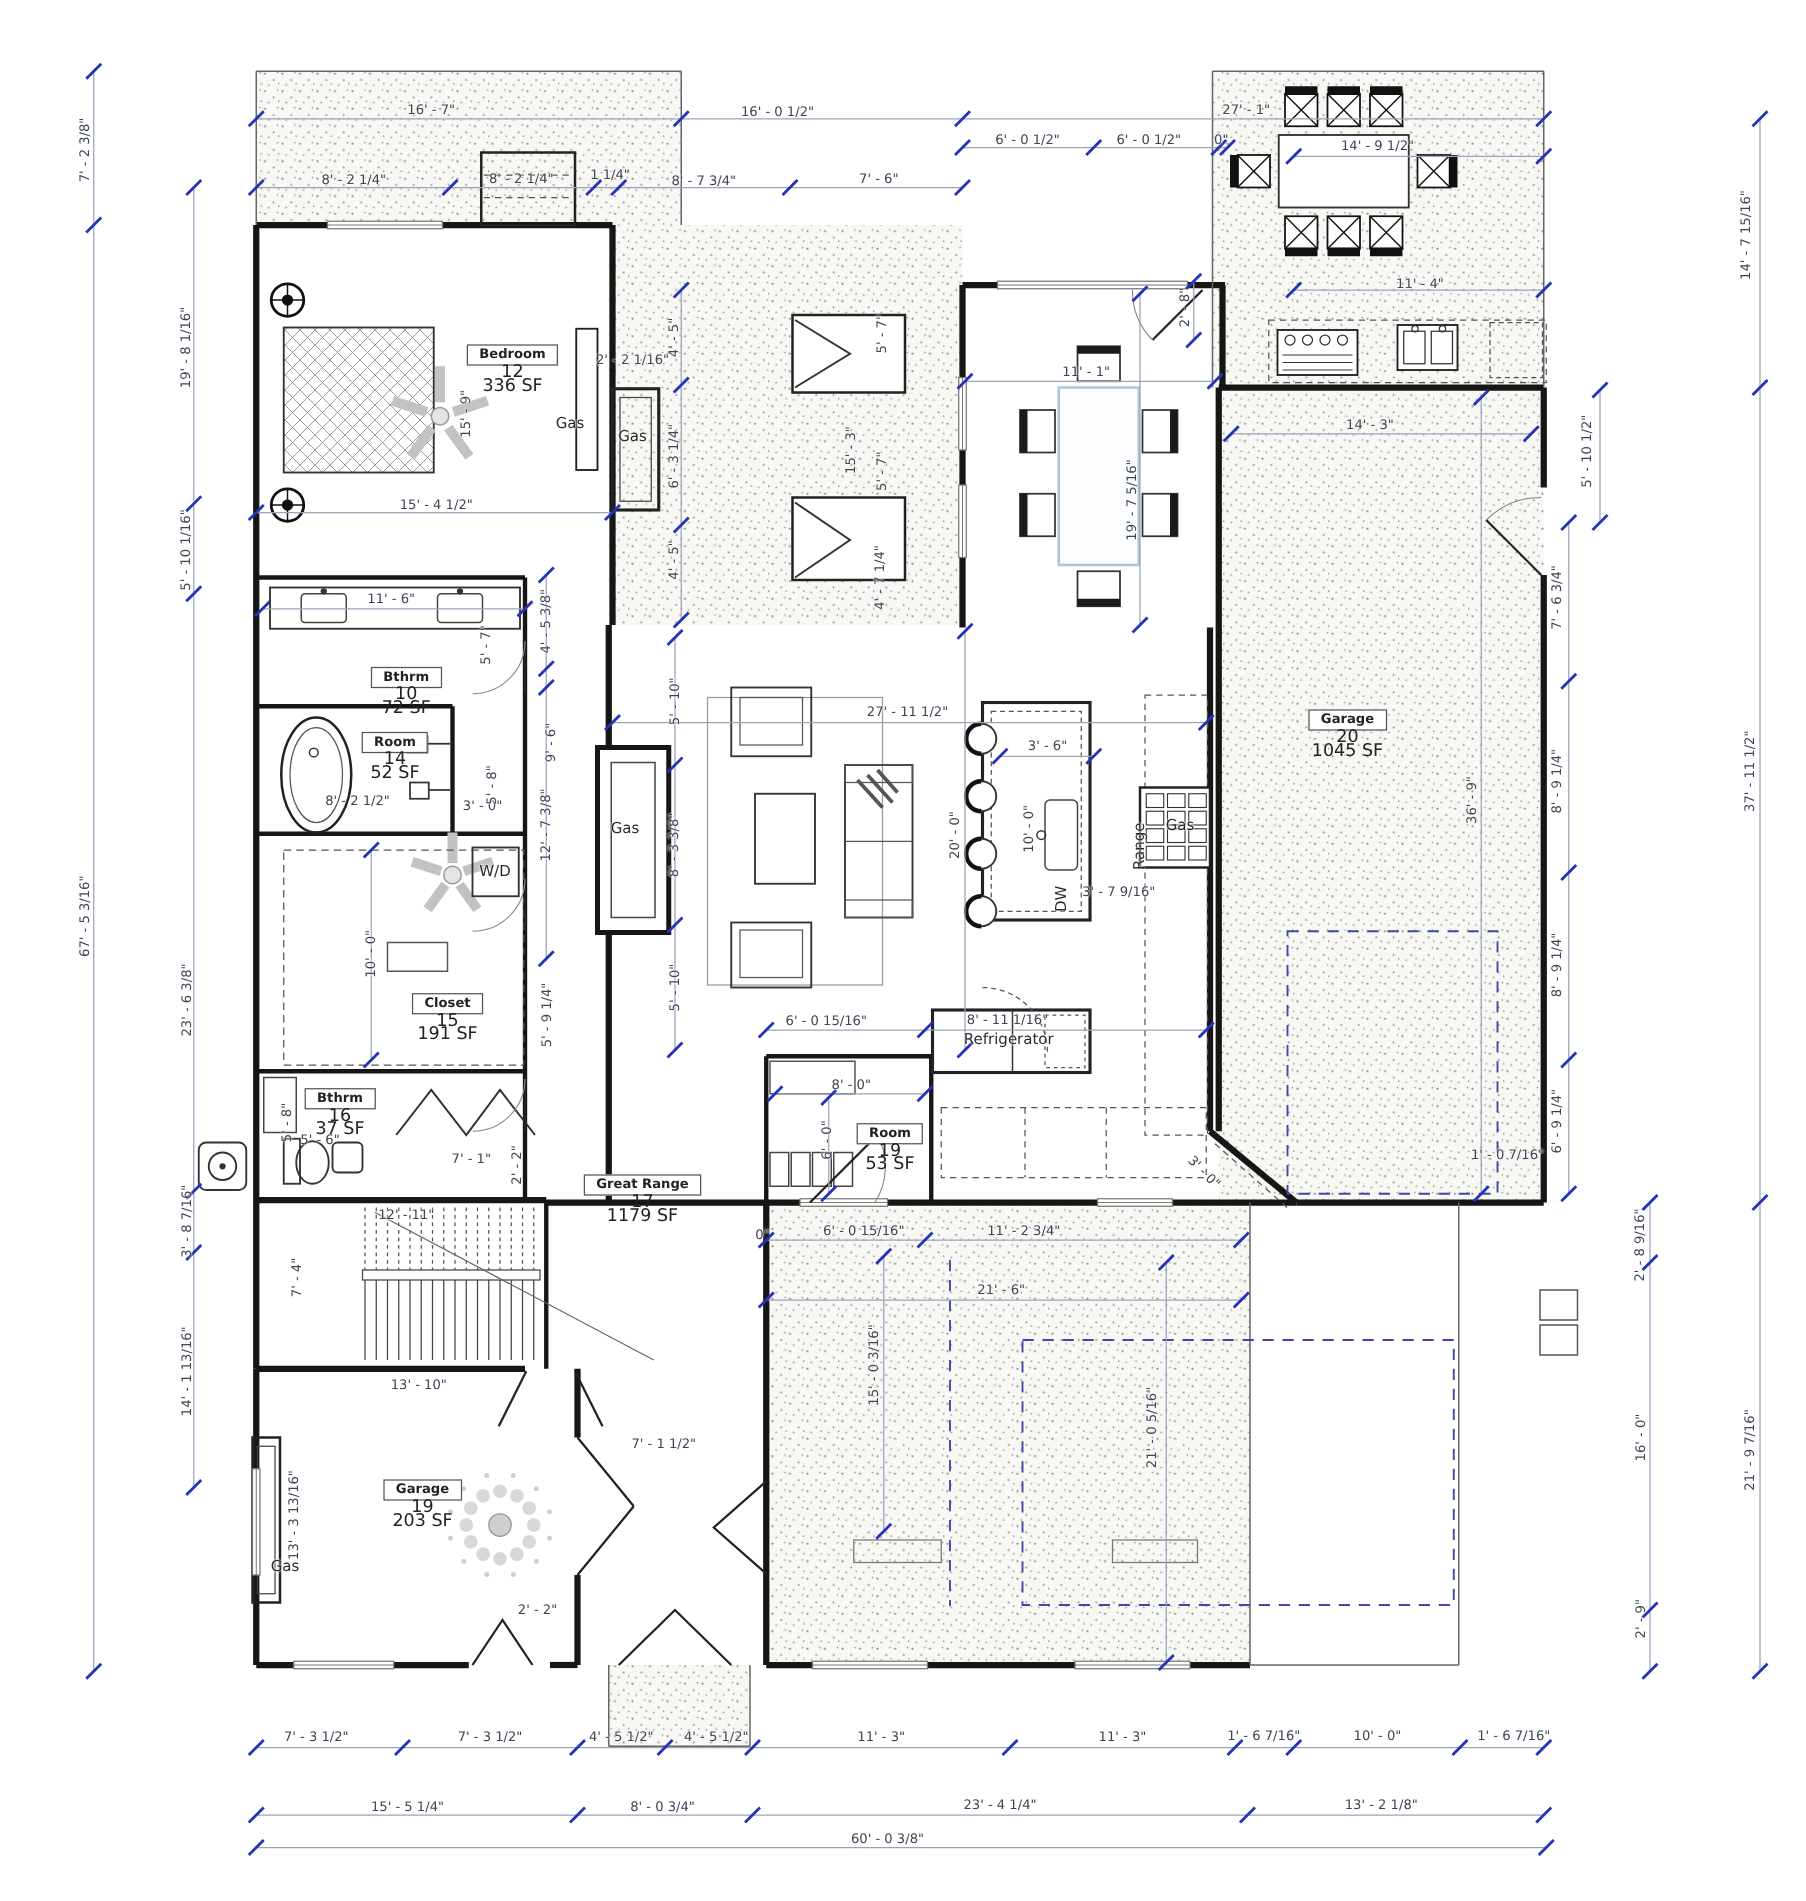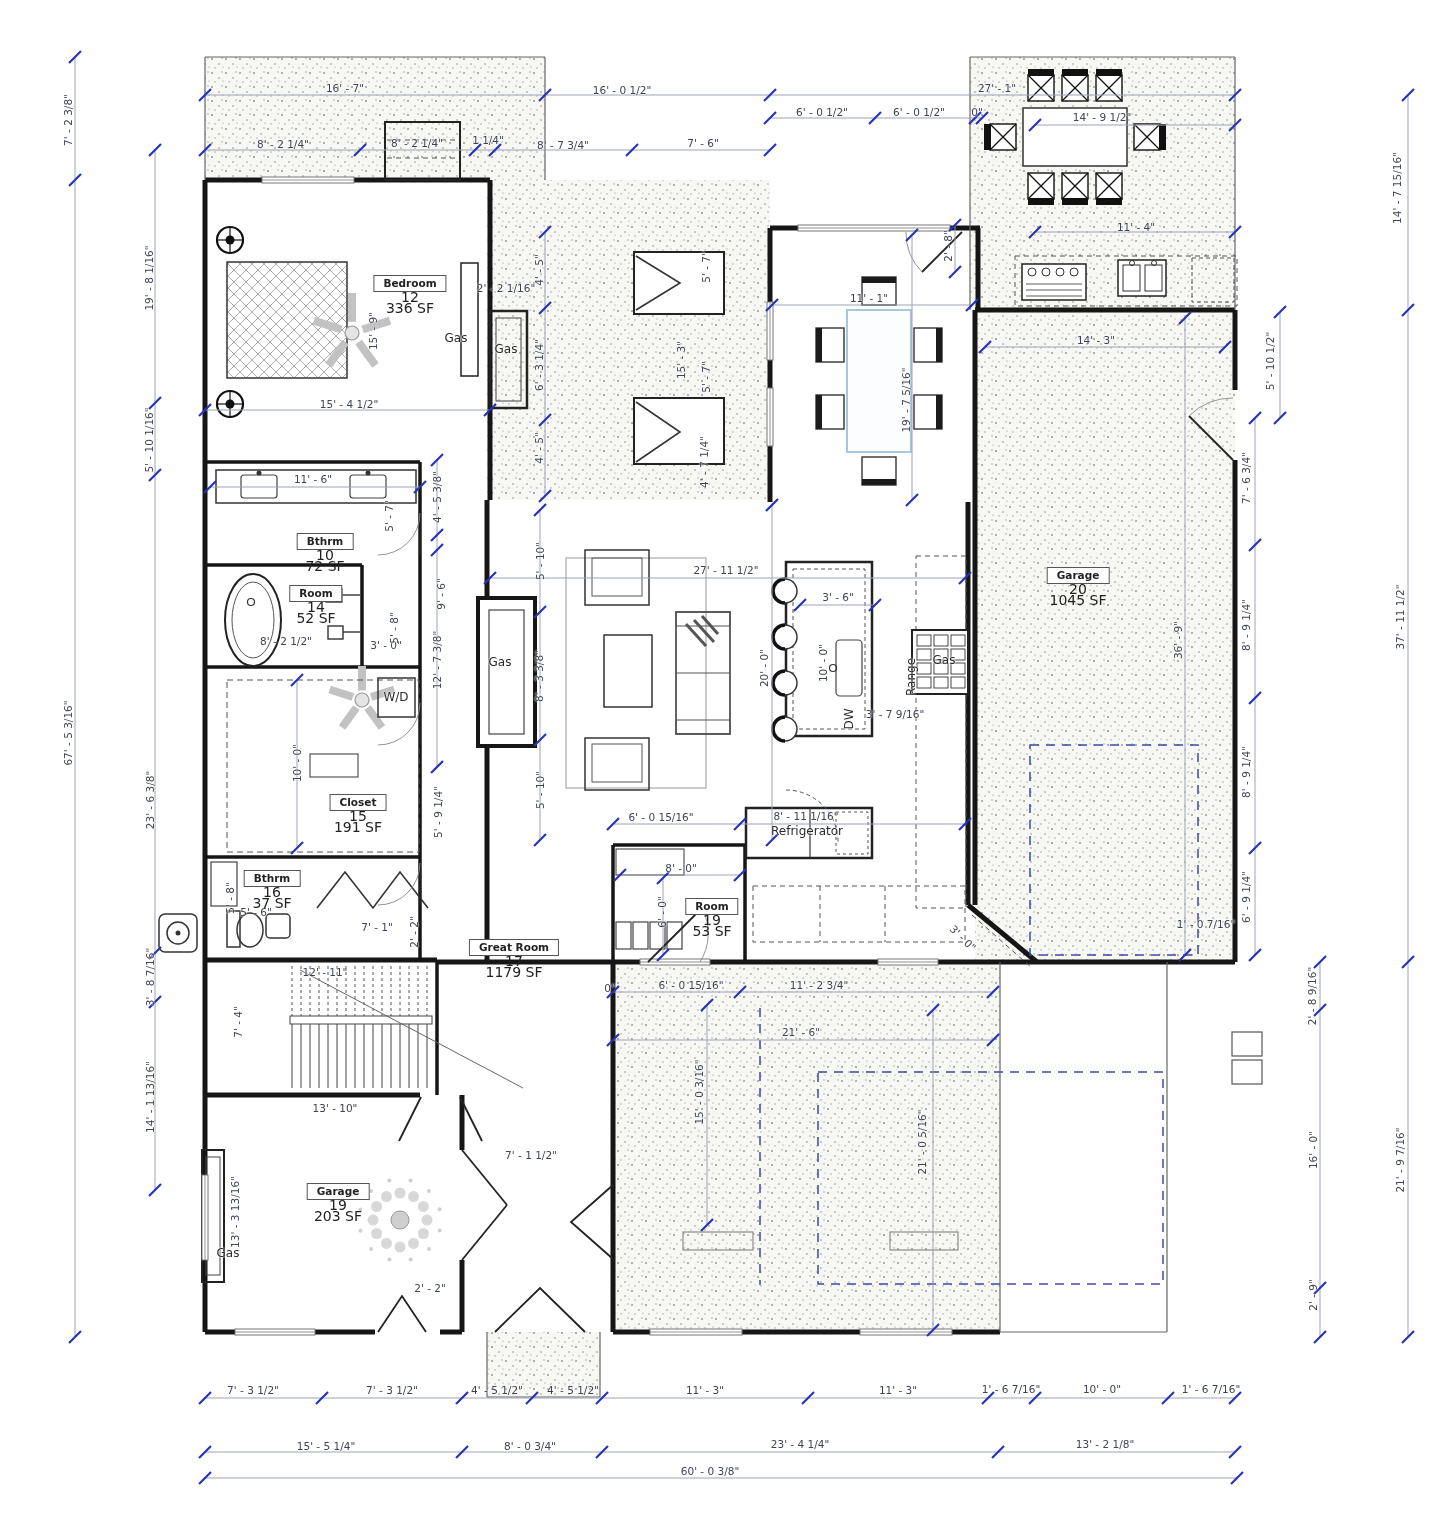--- a/index.html
+++ b/index.html
@@ -633,18 +633,18 @@
       <div class="lbl annot" style="left: 228px; top: 1253px;">Gas</div>
       <div class="lbl annot" style="left: 396px; top: 697px;">W/D</div>
       <div class="lbl v annot" style="left: 849px; top: 719px;">DW</div>
       <div class="lbl v annot" style="left: 911px; top: 677px;">Range</div>
       <div class="lbl annot" style="left: 807px; top: 831px;">Refrigerator</div>
       <div class="room" style="left: 410px; top: 293px;"><div class="rname">Bedroom</div><div class="rsub">12</div><div class="rsub">336 SF</div></div>
       <div class="room" style="left: 325px; top: 551px;"><div class="rname">Bthrm</div><div class="rsub">10</div><div class="rsub">72 SF</div></div>
       <div class="room" style="left: 316px; top: 603px;"><div class="rname">Room</div><div class="rsub">14</div><div class="rsub">52 SF</div></div>
       <div class="room" style="left: 358px; top: 812px;"><div class="rname">Closet</div><div class="rsub">15</div><div class="rsub">191 SF</div></div>
       <div class="room" style="left: 272px; top: 888px;"><div class="rname">Bthrm</div><div class="rsub">16</div><div class="rsub">37 SF</div></div>
-      <div class="room" style="left: 514px; top: 957px;"><div class="rname">Great Room</div><div class="rsub">17</div><div class="rsub">1179 SF</div></div>
+      <div class="room" style="left: 514px; top: 957px;"><div class="rname">Great Range</div><div class="rsub">17</div><div class="rsub">1179 SF</div></div>
       <div class="room" style="left: 338px; top: 1201px;"><div class="rname">Garage</div><div class="rsub">19</div><div class="rsub">203 SF</div></div>
       <div class="room" style="left: 712px; top: 916px;"><div class="rname">Room</div><div class="rsub">19</div><div class="rsub">53 SF</div></div>
       <div class="room" style="left: 1078px; top: 585px;"><div class="rname">Garage</div><div class="rsub">20</div><div class="rsub">1045 SF</div></div>
     </div>
 </div>
 
 </body></html>

